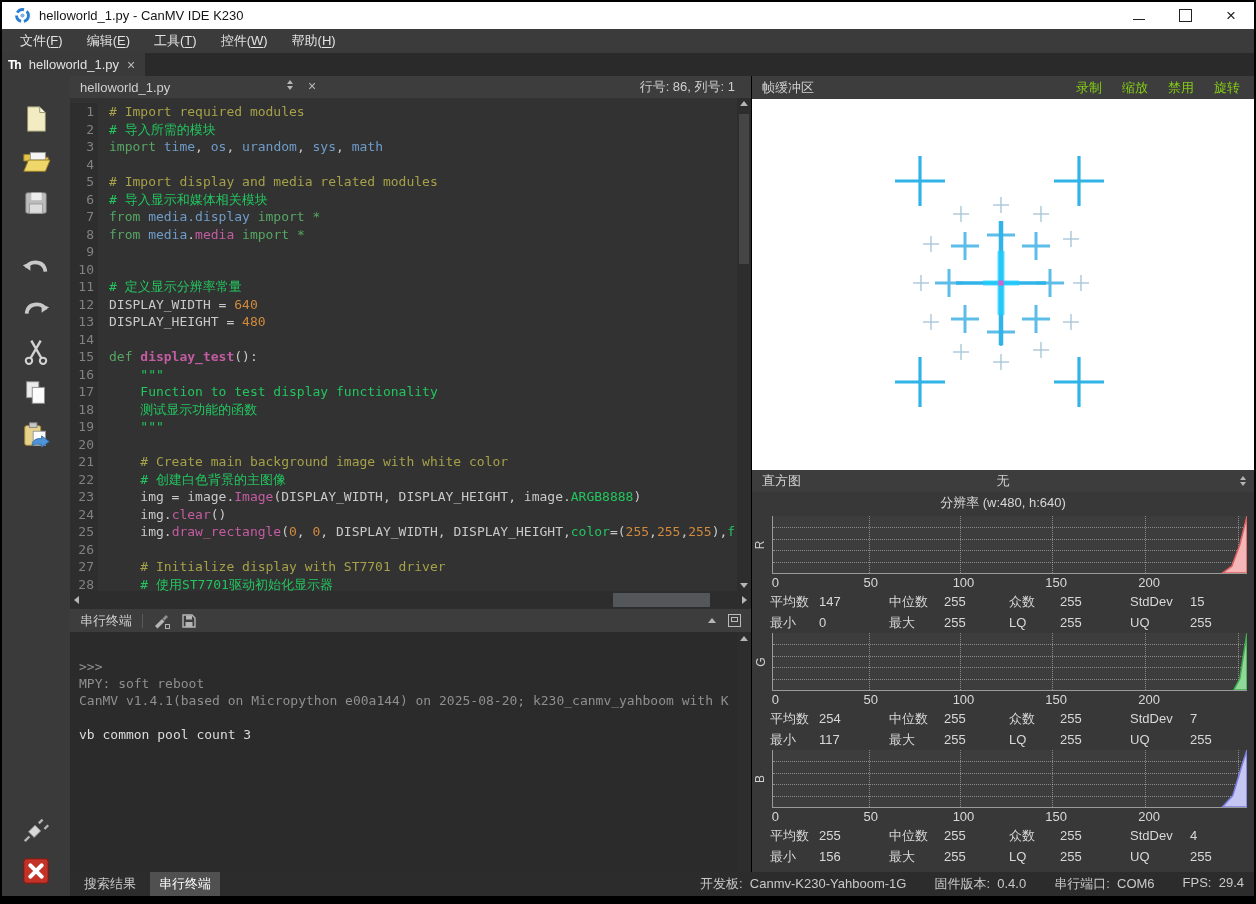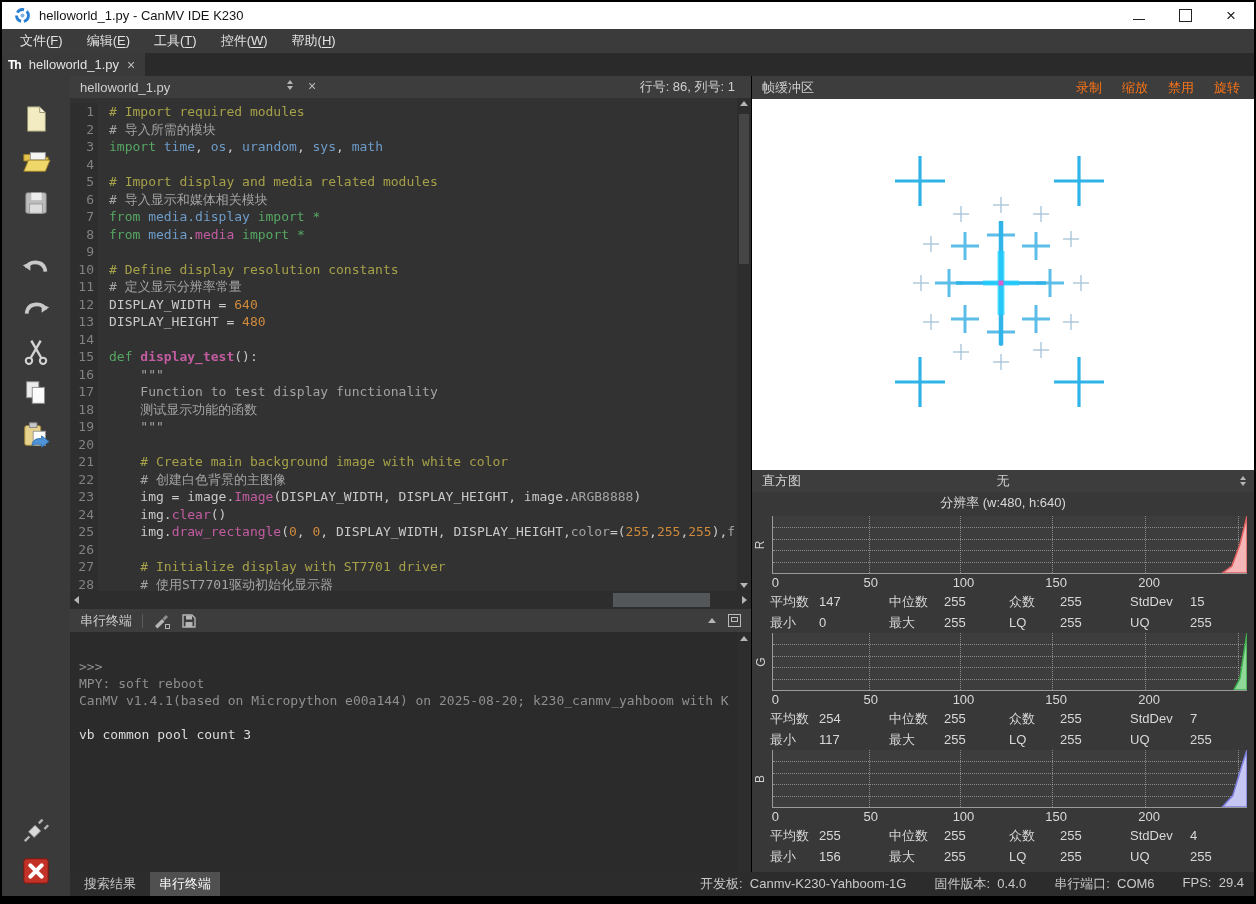--- a/index.html
+++ b/index.html
@@ -40,21 +40,21 @@
   .ed-header .fname{padding-left:10px;}
   .ed-combo{position:absolute;left:217px;top:4px;display:flex;flex-direction:column;gap:2px;}
   .ed-close{position:absolute;left:238px;top:2px;color:#bbb;font-size:14px;}
   .ed-pos{margin-left:auto;padding-right:16px;color:#cfcfcf;}
   .code-area{position:absolute;left:0;top:22px;right:0;height:493px;overflow:hidden;
              font-family:"DejaVu Sans Mono","Liberation Mono",monospace;font-size:13px;line-height:17.5px;
              padding-top:5px;box-sizing:border-box;background:#323232;}
   .code-line{display:flex;white-space:pre;}
   .code-line .gut{width:24px;text-align:right;color:#828282;margin-right:11px;flex:none;
                   background:#2e2e2e;padding-right:4px;}
-  .sx-c{color:#a6a149}.sx-o{color:#a3a3a3}.sx-k{color:#56a764}.sx-m{color:#6e9cc9}
+  .sx-c{color:#a6a149}.sx-o{color:#22c55e}.sx-k{color:#56a764}.sx-m{color:#6e9cc9}
   .sx-p{color:#c45ca2}.sx-b{color:#c45ca2;font-weight:bold}.sx-n{color:#cf8a3d}.sx-t{color:#c9c9c9}
   .vscroll{position:absolute;right:0;top:22px;width:14px;height:493px;background:#2d2d2d;}
   .vscroll .a-top{position:absolute;top:3px;left:3px;} .vscroll .a-bot{position:absolute;bottom:3px;left:3px;}
   .vthumb{position:absolute;left:2px;top:16px;width:10px;height:150px;background:#454545;}
   .hscroll{position:absolute;left:0;top:515px;right:0;height:18px;background:#2d2d2d;}
   .hscroll .a-left{position:absolute;left:4px;top:5px;} .hscroll .a-right{position:absolute;right:4px;top:5px;}
   .hthumb{position:absolute;left:543px;top:2px;width:97px;height:14px;background:#54575a;}
   
   .term-header{position:absolute;left:0;top:533px;right:0;height:23px;background:#3d3d3d;
                display:flex;align-items:center;gap:10px;padding-left:10px;color:#cfcfcf;}
@@ -67,21 +67,21 @@
              font-family:"DejaVu Sans Mono","Liberation Mono",monospace;font-size:13px;line-height:17px;
              padding:26px 0 0 9px;box-sizing:border-box;white-space:pre;overflow:hidden;}
   .term-body .dim{color:#8f8f8f}.term-body .bright{color:#dcdcdc}
   .term-vs{position:absolute;right:0;top:556px;width:14px;height:240px;background:#2d2d2d;}
   .term-vs .a-top{position:absolute;top:4px;left:3px;}
   
   .right-col{position:absolute;left:752px;top:76px;width:502px;height:796px;background:#383838;}
   .fb-header{position:absolute;left:0;top:0;right:0;height:23px;background:#3d3d3d;display:flex;
              align-items:center;color:#d2d2d2;padding:0 14px 0 10px;box-sizing:border-box;}
   .fb-btns{margin-left:auto;display:flex;gap:20px;}
-  .fb-btn{color:#f97316;}
+  .fb-btn{color:#84cc16;}
   .fb-view{position:absolute;left:0;top:23px;width:502px;height:371px;background:#ffffff;}
   .hist-header{position:absolute;left:0;top:394px;right:0;height:22px;background:#3d3d3d;display:flex;
                align-items:center;padding:0 8px 0 10px;box-sizing:border-box;color:#d2d2d2;font-family:Liberation Serif, serif;}
   .hist-mode{position:absolute;left:0;right:0;text-align:center;}
   .combo-arrows{margin-left:auto;display:flex;flex-direction:column;gap:2px;z-index:1;}
   .hist-body{position:absolute;left:0;top:416px;right:0;bottom:0;background:#383838;}
   .res-line{height:24px;line-height:22px;text-align:center;color:#d8d8d8;}
   .channel{margin-bottom:0;}
   .ch-plotwrap{position:relative;height:58px;margin:0 7px 0 20px;}
   .ch-label{position:absolute;left:-16px;top:50%;transform:translateY(-50%) rotate(-90deg);color:#cfcfcf;font-size:12px;}
@@ -234,21 +234,21 @@
     <div class="code-area">
         <div class="code-line"><span class="gut">1</span><span class="sx-c"># Import required modules</span></div>
         <div class="code-line"><span class="gut">2</span><span class="sx-o"># 导入所需的模块</span></div>
         <div class="code-line"><span class="gut">3</span><span class="sx-k">import</span><span class="sx-t"> </span><span class="sx-m">time</span><span class="sx-t">, </span><span class="sx-m">os</span><span class="sx-t">, </span><span class="sx-m">urandom</span><span class="sx-t">, </span><span class="sx-m">sys</span><span class="sx-t">, </span><span class="sx-m">math</span></div>
         <div class="code-line"><span class="gut">4</span></div>
         <div class="code-line"><span class="gut">5</span><span class="sx-c"># Import display and media related modules</span></div>
         <div class="code-line"><span class="gut">6</span><span class="sx-o"># 导入显示和媒体相关模块</span></div>
         <div class="code-line"><span class="gut">7</span><span class="sx-k">from</span><span class="sx-t"> </span><span class="sx-m">media.display</span><span class="sx-t"> </span><span class="sx-k">import</span><span class="sx-t"> </span><span class="sx-k">*</span></div>
         <div class="code-line"><span class="gut">8</span><span class="sx-k">from</span><span class="sx-t"> </span><span class="sx-m">media</span><span class="sx-t">.</span><span class="sx-p">media</span><span class="sx-t"> </span><span class="sx-k">import</span><span class="sx-t"> </span><span class="sx-k">*</span></div>
         <div class="code-line"><span class="gut">9</span></div>
-        <div class="code-line"><span class="gut">10</span><span class="sx-c"># Define display resolution constants</span></div>
+        <div class="code-line"><span class="gut">10</span></div>
         <div class="code-line"><span class="gut">11</span><span class="sx-o"># 定义显示分辨率常量</span></div>
         <div class="code-line"><span class="gut">12</span><span class="sx-t">DISPLAY_WIDTH = </span><span class="sx-n">640</span></div>
         <div class="code-line"><span class="gut">13</span><span class="sx-t">DISPLAY_HEIGHT = </span><span class="sx-n">480</span></div>
         <div class="code-line"><span class="gut">14</span></div>
         <div class="code-line"><span class="gut">15</span><span class="sx-k">def</span><span class="sx-t"> </span><span class="sx-b">display_test</span><span class="sx-t">():</span></div>
         <div class="code-line"><span class="gut">16</span><span class="sx-o">    """</span></div>
         <div class="code-line"><span class="gut">17</span><span class="sx-o">    Function to test display functionality</span></div>
         <div class="code-line"><span class="gut">18</span><span class="sx-o">    测试显示功能的函数</span></div>
         <div class="code-line"><span class="gut">19</span><span class="sx-o">    """</span></div>
         <div class="code-line"><span class="gut">20</span></div>

